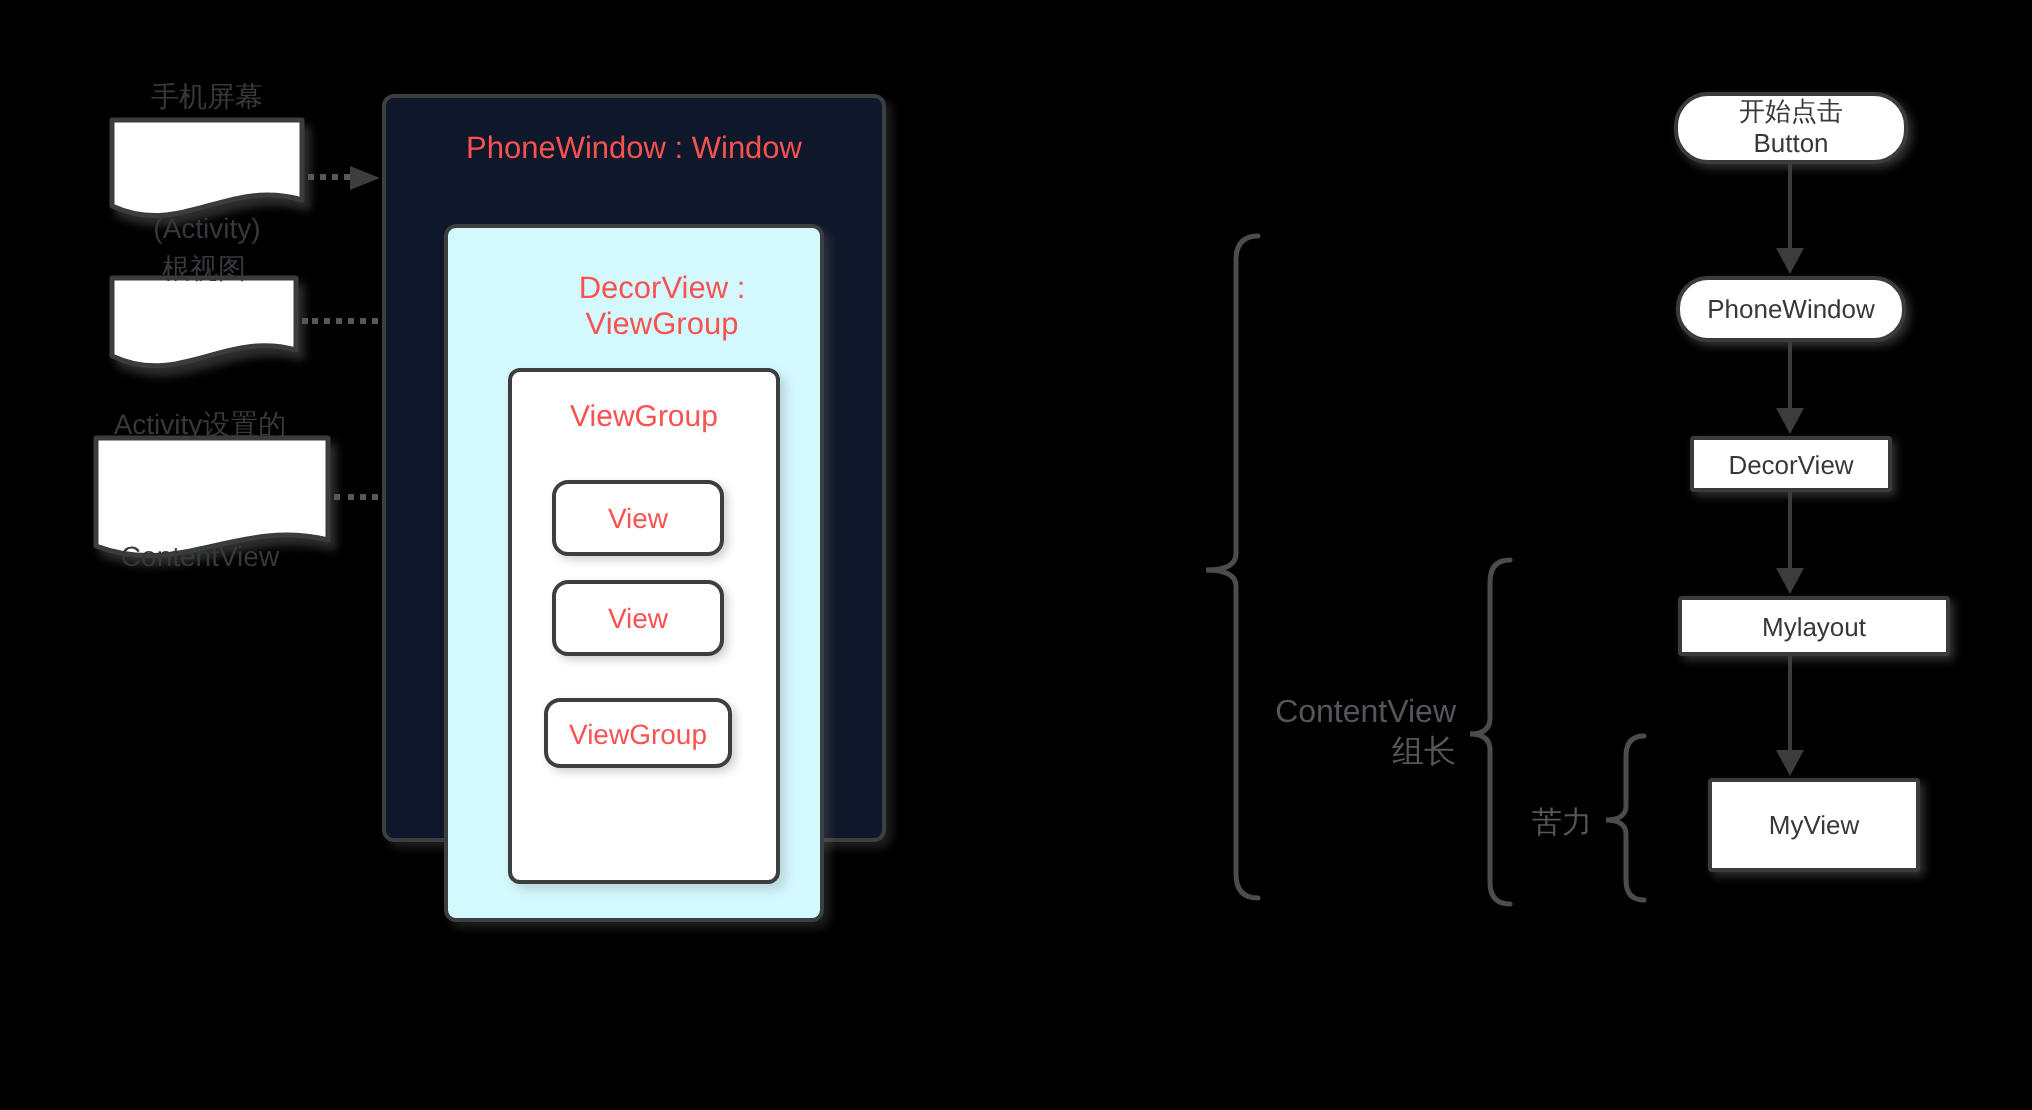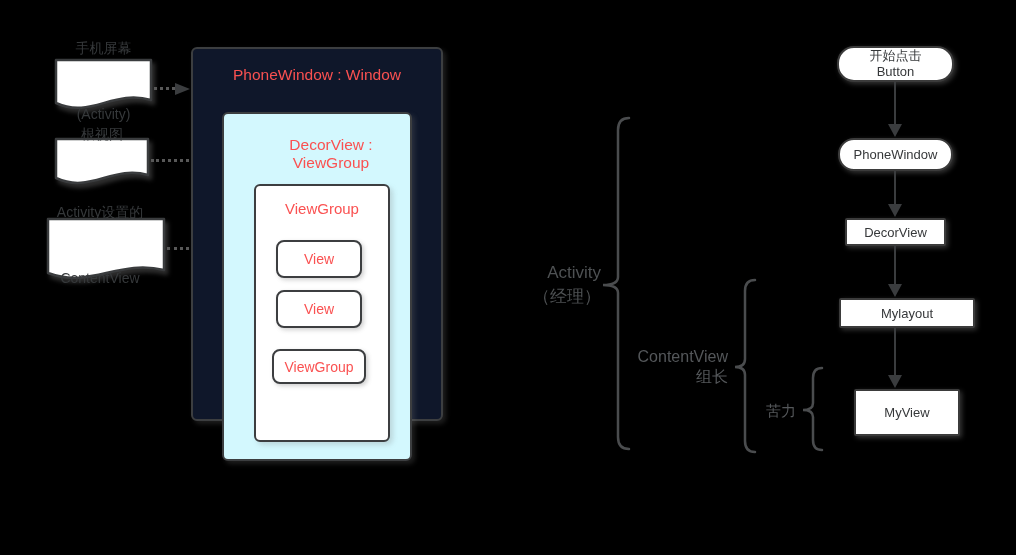--- a/index.html
+++ b/index.html
@@ -163,24 +163,20 @@
   <div class="vhead hc"></div>
   <div class="vline ld"></div>
   <div class="vhead hd"></div>
 
   <svg class="braces-svg" viewBox="0 0 240 350">
     <path d="M34,8 Q23,8 23,20 L23,167 C23,172 19,175 8,175 C19,175 23,178 23,183 L23,327 Q23,339 34,339"></path>
     <path d="M160,170 Q150,170 150,181 L150,249 C150,254 147,257 140,257 C147,257 150,260 150,265 L150,331 Q150,342 160,342"></path>
     <path d="M227,258 Q218,258 218,268 L218,293 C218,297 215,300 208,300 C215,300 218,303 218,307 L218,330 Q218,340 227,340"></path>
   </svg>
 
-  <div class="glabel g1">
-    <span>Activity</span>
-    <span>（经理）</span>
-  </div>
   <div class="glabel g2">
     <span>ContentView</span>
     <span>组长</span>
   </div>
   <div class="glabel g3">
     <span>苦力</span>
   </div>
 
 </div>
 

